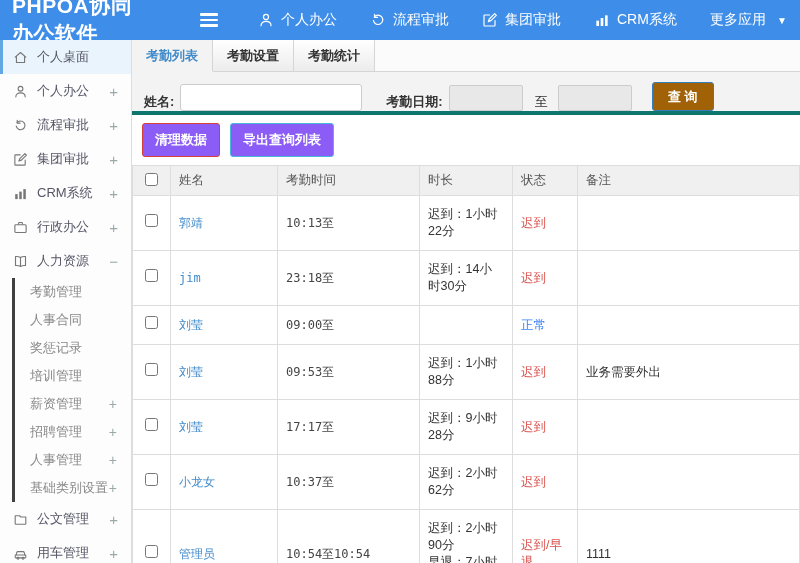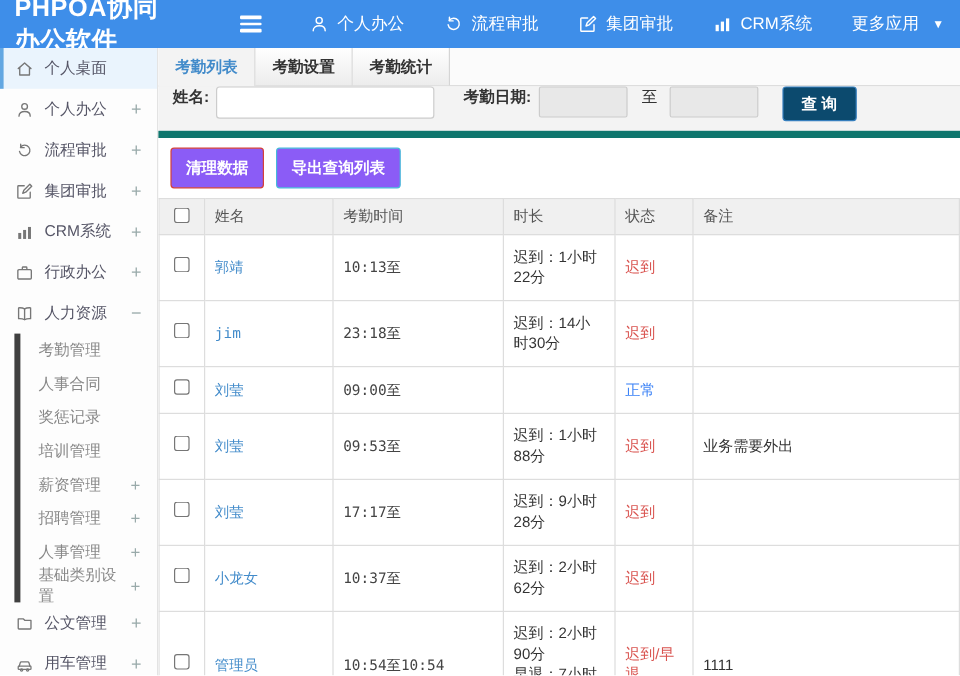--- a/index.html
+++ b/index.html
@@ -19,40 +19,40 @@
   
   .main { display:flex; height:523px; }
 
   
   .sidebar { width:132px; flex-shrink:0; background:#fdfdfd; border-right:1px solid #ddd;
     font-size:13px; color:#556; overflow:hidden; }
   .side-item { height:34px; display:flex; align-items:center; gap:9px; padding:0 13px; cursor:pointer; }
   .side-item.active { background:#eaf4fd; border-left:3px solid #62a7e2; padding-left:10px; }
   .ic { width:15px; height:15px; color:#777; flex-shrink:0; }
   .expand { margin-left:auto; color:#9aa; font-size:15px; font-weight:300; }
-  .submenu { margin-left:12px; border-left:5px solid #404040; }
+  .submenu { margin-left:12px; border-left:3px solid #404040; }
   .sub-item { height:28px; display:flex; align-items:center; padding:0 14px 0 15px; color:#888; cursor:pointer; }
   .sub-item .expand { font-size:14px; }
 
   
   .content { flex:1; min-width:0; display:flex; flex-direction:column; background:#fff; }
 
   .tabbar { height:32px; background:#fbfbfb; border-bottom:1px solid #d5d5d5; display:flex; flex-shrink:0; }
   .tab { width:81px; line-height:31px; text-align:center; font-size:13px; font-weight:bold; color:#333;
     border-right:1px solid #d5d5d5; background:linear-gradient(#ffffff,#ececec); cursor:pointer; }
   .tab.active { background:#f3f3f3; color:#428bca; margin-bottom:-1px; border-bottom:1px solid #f3f3f3; }
 
-  .searchbar { height:43px; flex-shrink:0; background:#f3f3f3; border-bottom:6px solid #0f766e;
-    display:flex; align-items:flex-start; padding:0 12px; gap:6px; font-size:13px; color:#333; }
+  .searchbar { height:43px; flex-shrink:0; background:#f3f3f3; border-bottom:4px solid #0f766e;
+    display:flex; align-items:flex-end; padding:0 12px; gap:6px; font-size:13px; color:#333; }
   .searchbar label { font-weight:bold; white-space:nowrap; }
   .inp-name { width:182px; height:27px; border:1px solid #ccc; border-radius:3px; background:#fff; padding:0 6px; font-size:13px; }
   .lbl-date { margin-left:18px; }
   .inp-date { width:74px; height:26px; border:1px solid #ccc; border-radius:2px; background:#e8e8e8; }
   .lbl-to { margin:0 4px 0 6px; }
-  .btn-query { margin-left:14px; width:62px; height:29px; background:#0c4a6e; border:1px solid #357ebd;
+  .btn-query { margin-left:14px; width:62px; height:29px; background:#a16207; border:1px solid #357ebd;
     border-radius:3px; color:#fff; font-weight:bold; font-size:13px; cursor:pointer; }
 
   .toolbar { padding:8px 10px; display:flex; gap:10px; flex-shrink:0; }
   .btn { color:#fff; font-weight:bold; font-size:13px; padding:7px 12px; border-radius:3px; cursor:pointer; border:none; }
   .btn-danger { background:#8b5cf6; border:1px solid #d43f3a; }
   .btn-info { background:#8b5cf6; border:1px solid #46b8da; }
 
   .table-wrap { flex:1; overflow:hidden; }
   table { width:100%; border-collapse:collapse; table-layout:fixed; font-size:12.5px; color:#333; }
   th { background:#f0f0f0; font-weight:normal; color:#555; text-align:left; padding:6px 8px;

